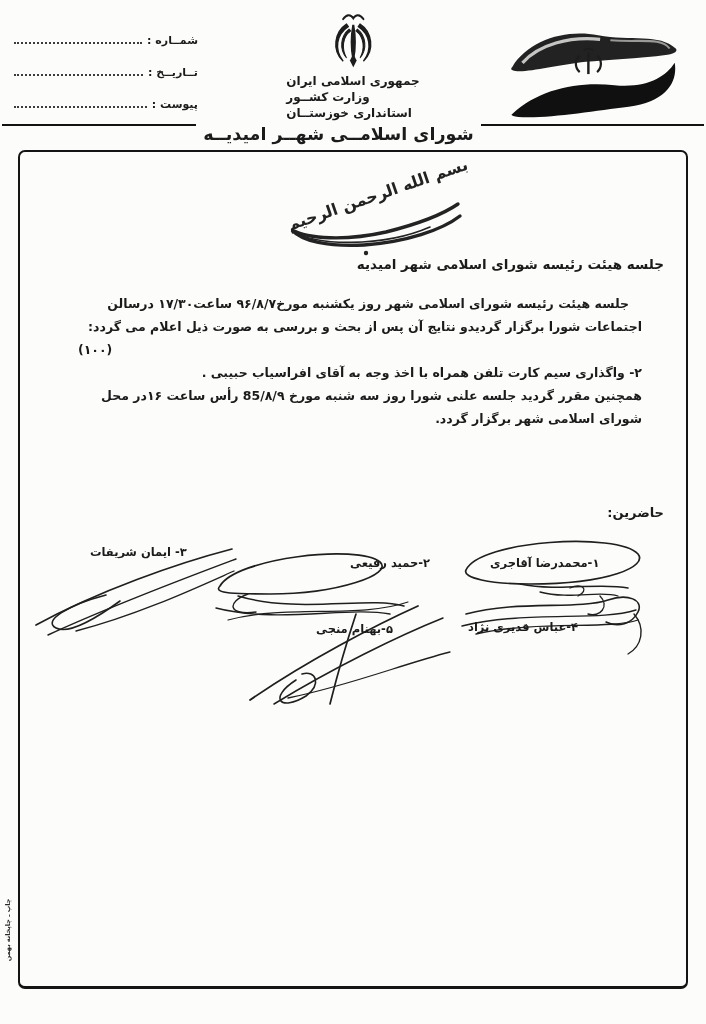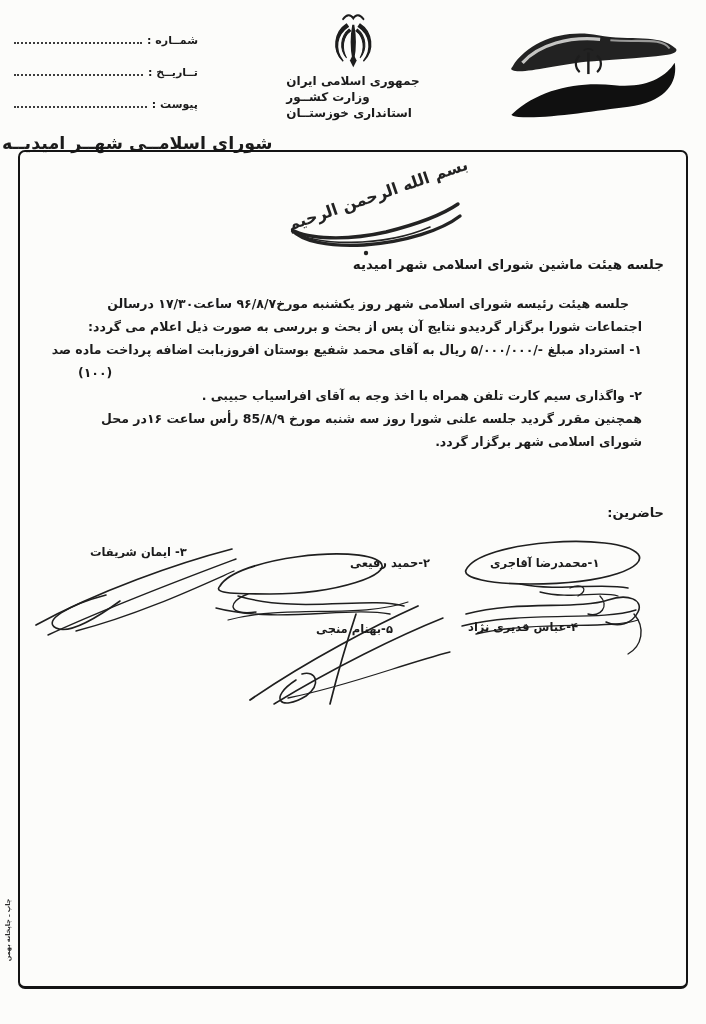--- a/index.html
+++ b/index.html
@@ -18,21 +18,21 @@
   .field-row{display:flex;align-items:flex-end;margin-bottom:15px;height:17px;}
   .field-label{font-size:11px;font-weight:bold;white-space:nowrap;}
   .field-dots{flex:1;border-bottom:2px dotted #3c3c3c;margin:0 5px 3px 2px;height:1px;}
   .lh-center{position:absolute;top:12px;left:50%;transform:translateX(-50%);text-align:left;}
   .lh-center svg{display:block;margin:0 auto 3px;}
   .lh-line{font-size:12px;font-weight:bold;line-height:16px;white-space:nowrap;}
   .flag{position:absolute;top:24px;right:506px;}
   
   .flag{right:auto;left:508px;}
   
-  .title-row{position:absolute;top:124px;left:0;right:0;height:26px;display:flex;align-items:flex-end;gap:7px;padding:0 2px;flex-direction:column;}
+  .title-row{position:absolute;top:124px;left:0;right:0;height:26px;display:flex;align-items:flex-start;gap:7px;padding:0 2px;}
   .title-rule{border-top:2.3px solid #121212;height:0;}
   .doc-title{font-size:17.5px;font-weight:bold;white-space:nowrap;letter-spacing:.3px;}
   
   .frame{
     position:absolute;left:18px;top:150px;width:666px;height:834px;
     border:2.2px solid #141414;border-bottom-width:3.6px;border-radius:7px;
   }
   .bismillah-wrap{position:absolute;top:6px;left:50%;transform:translateX(-50%);}
   .doc-heading{position:absolute;top:104px;right:22px;font-size:13.5px;font-weight:bold;}
   .text-block{position:absolute;top:140px;right:44px;left:58px;font-size:12.5px;font-weight:bold;line-height:23px;text-align:right;}
@@ -126,25 +126,24 @@
           <text x="150" y="42" text-anchor="middle" font-size="16" font-weight="bold" font-family="DejaVu Sans, sans-serif" fill="#222">بسم الله الرحمن الرحیم</text>
         </g>
         <g fill="none" stroke="#232323" stroke-linecap="round">
           <path d="M232,58 C214,72 178,84 136,87 C100,89 74,83 64,72 C80,81 118,83 158,74 C190,66 214,57 230,46" stroke-width="3.4"></path>
           <path d="M64,72 C84,89 156,89 202,69" stroke-width="1.6"></path>
         </g>
         <circle cx="138" cy="95" r="2.2" fill="#232323"></circle>
       </svg>
     </div>
 
-    <div class="doc-heading">جلسه هیئت ماشین شورای اسلامی شهر امیدیه</div>
+    <div class="doc-heading">جلسه هیئت رئیسه شورای اسلامی شهر امیدیه</div>
 
     <div class="text-block">
       <p class="intro">جلسه هیئت رئیسه شورای اسلامی شهر روز یکشنبه مورخ۹۶/۸/۷ ساعت۱۷/۳۰ درسالن اجتماعات شورا برگزار گردیدو نتایج آن پس از بحث و بررسی به صورت ذیل اعلام می گردد:</p>
-      <p class="item">۱-  استرداد مبلغ -/۵/۰۰۰/۰۰۰ ریال به آقای محمد شفیع بوستان افروزبابت اضافه پرداخت ماده صد</p>
       <p class="item-sub">(۱۰۰)</p>
       <p class="item">۲-  واگذاری سیم کارت تلفن همراه با اخذ وجه به آقای افراسیاب حبیبی .</p>
       <p>همچنین مقرر گردید جلسه علنی شورا روز سه شنبه مورخ 85/۸/۹ رأس ساعت ۱۶در محل شورای اسلامی شهر برگزار گردد.</p>
     </div>
 
     <div class="attendees">حاضرین:</div>
 
     <div class="sig sig1">
       <svg width="210" height="100" viewBox="0 0 210 100" fill="none" stroke="#1f1f1f" stroke-linecap="round">
         <path d="M16,44 C30,14 168,6 188,28 C198,40 160,58 80,58 C40,58 12,52 16,44" stroke-width="1.7"></path>

